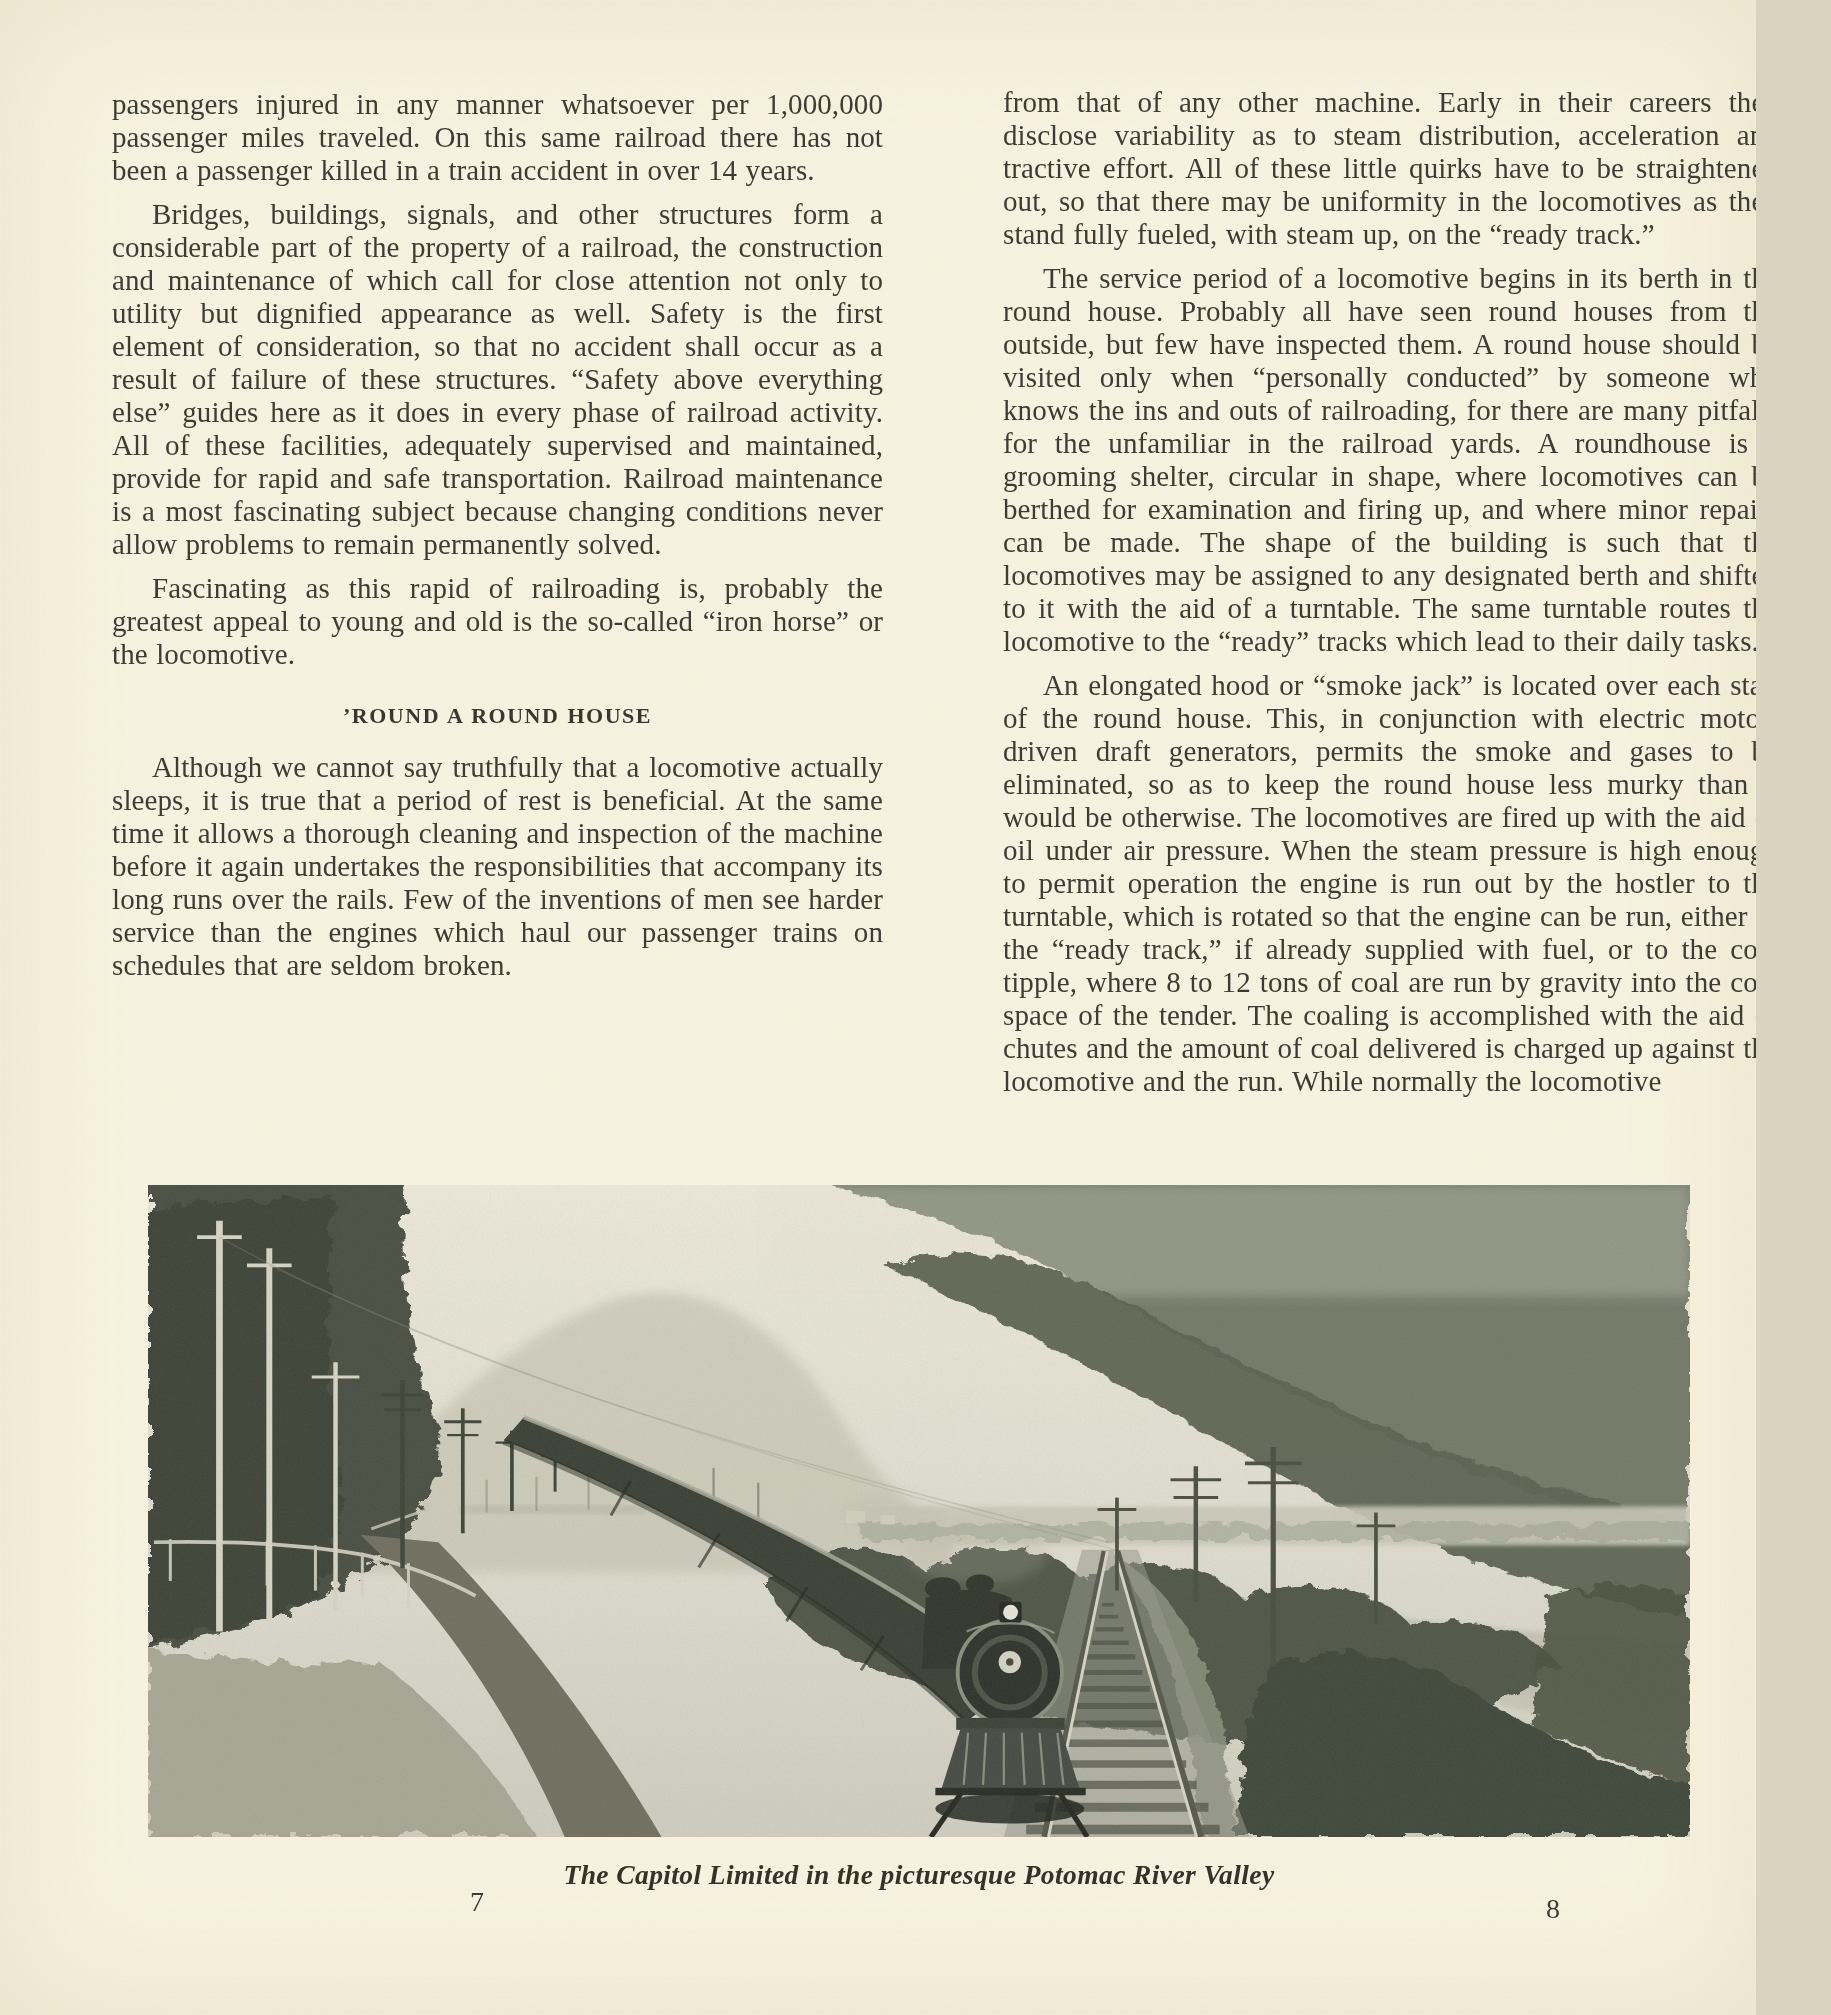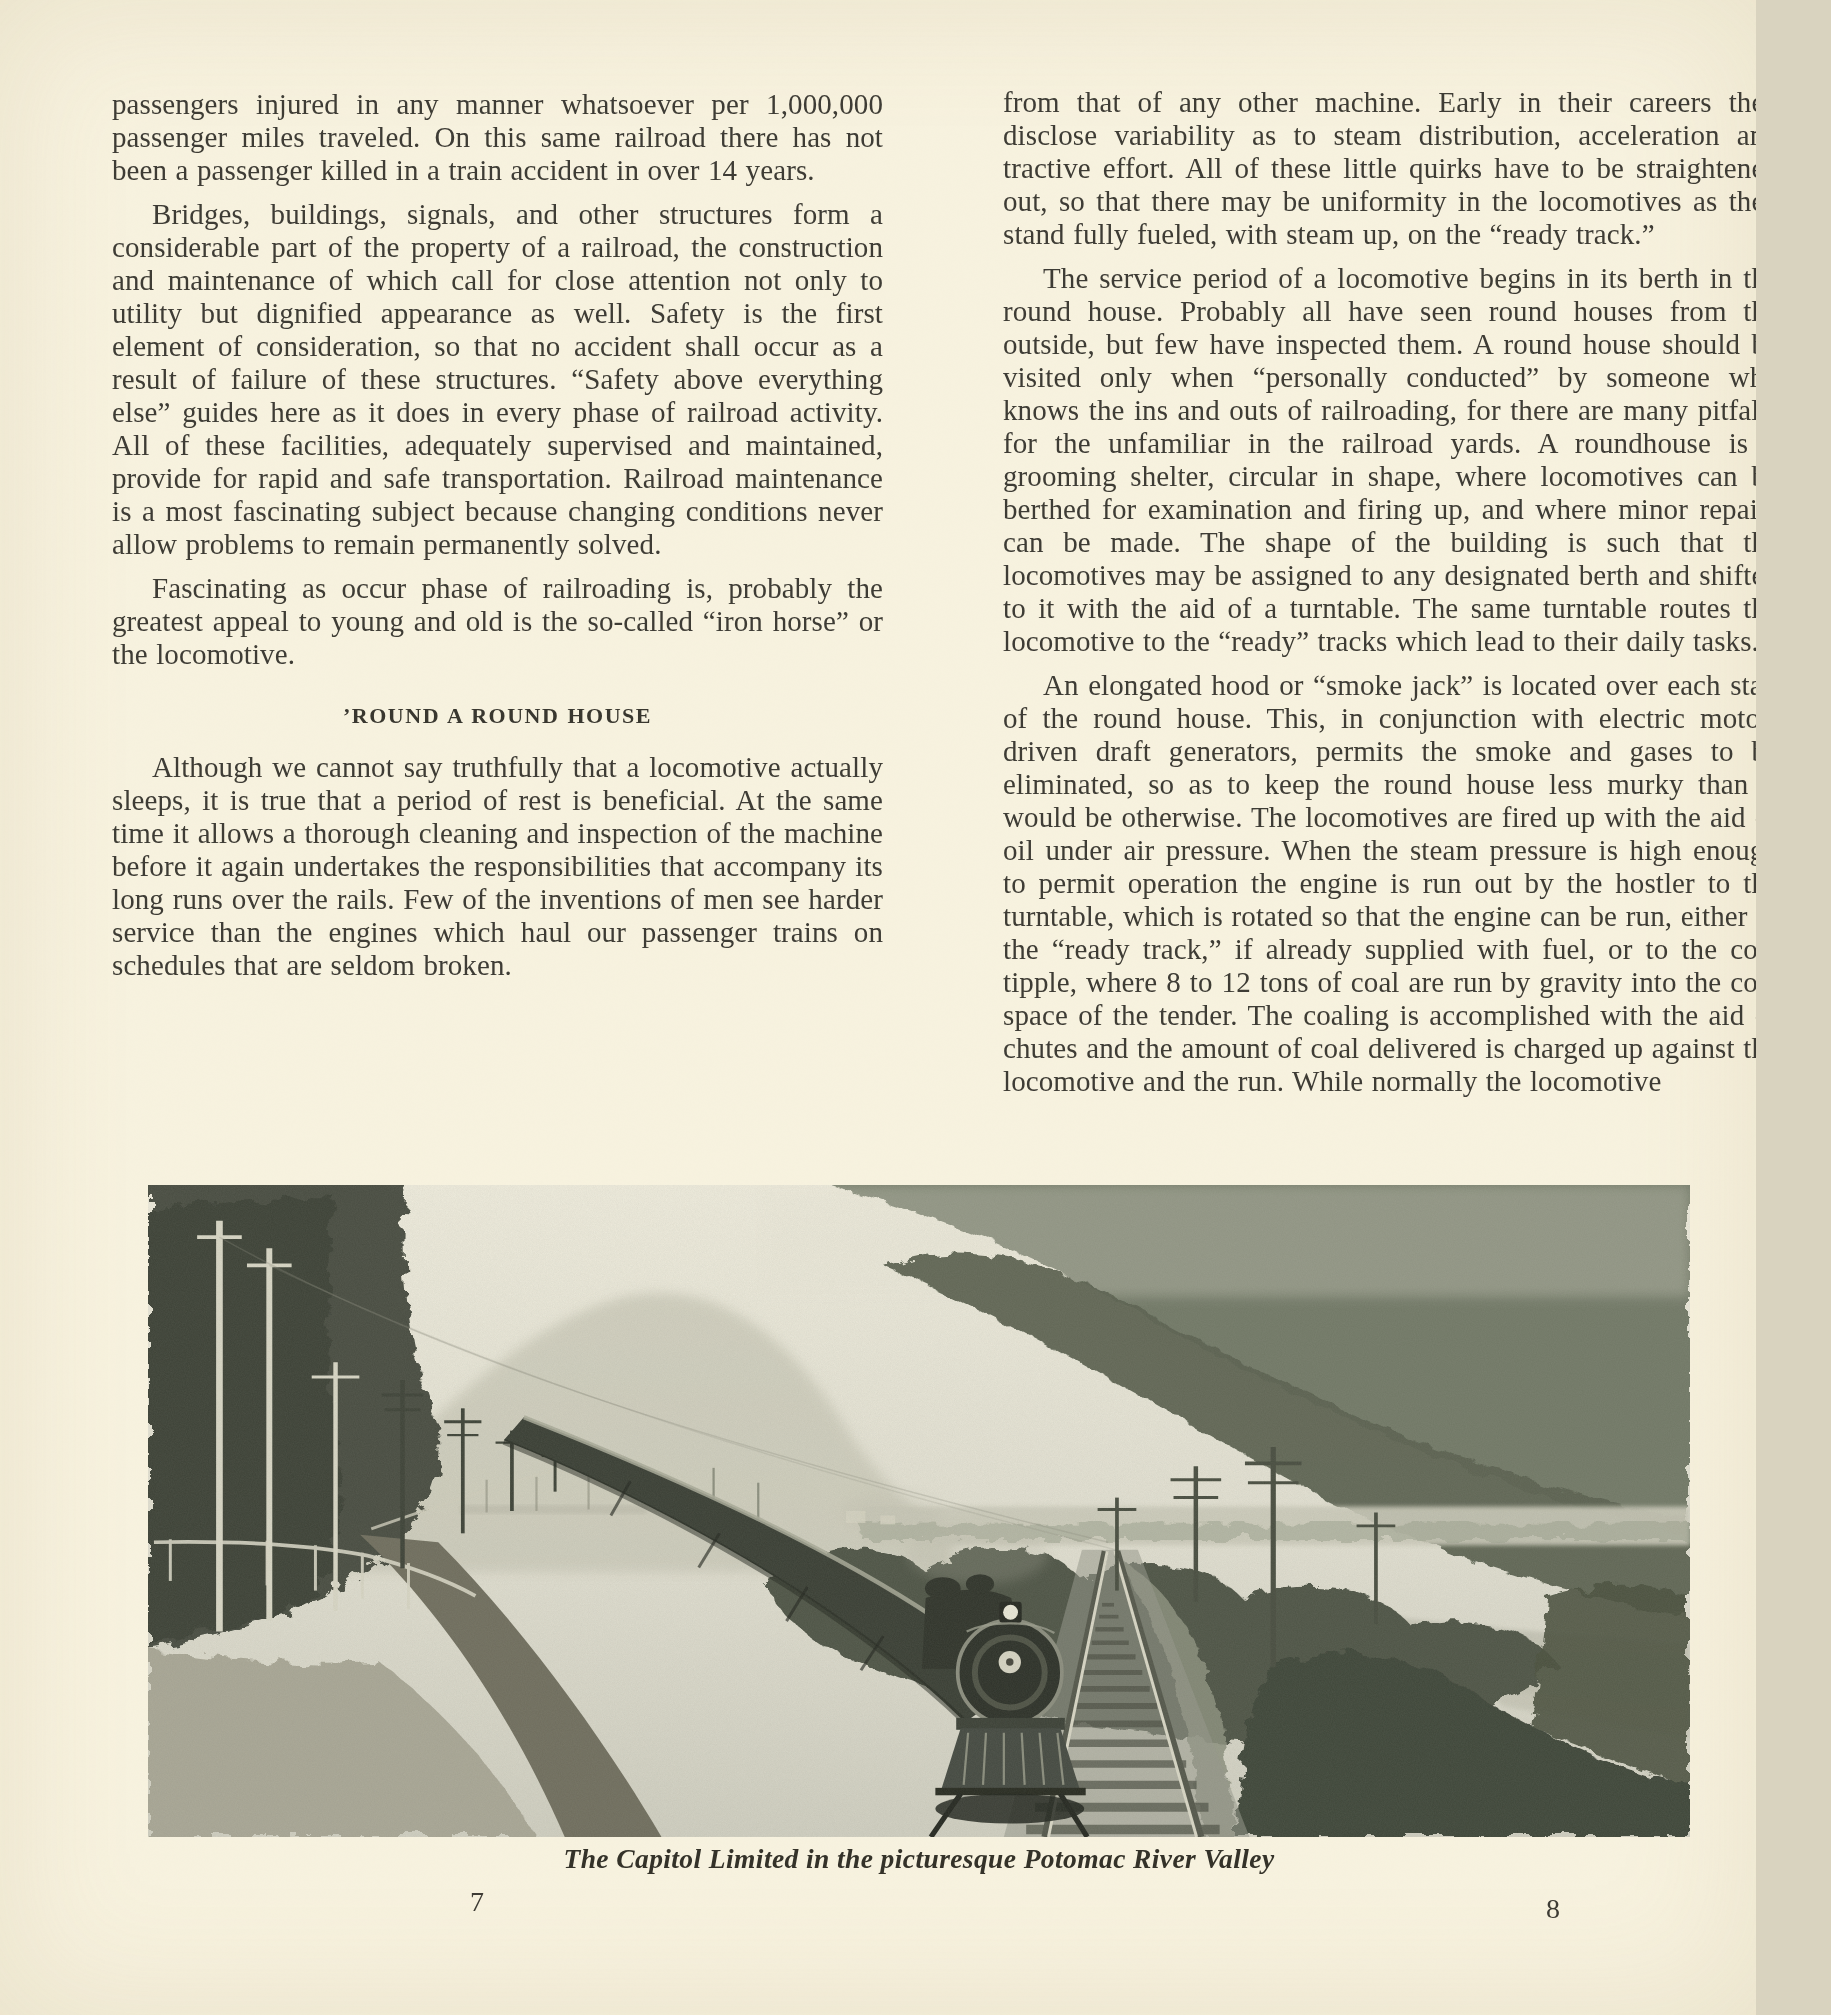--- a/index.html
+++ b/index.html
@@ -53,21 +53,21 @@
     position: absolute;
     left: 148px;
     top: 1185px;
     width: 1542px;
     margin: 0;
     z-index: 2;
   }
   figure.photo svg.photo-art { display: block; width: 1542px; height: 652px; }
 
   figcaption {
-    margin-top: 6px;
+    margin-top: 22px;
     text-align: center;
     font-size: 27.5px;
     font-weight: bold;
     font-style: italic;
     letter-spacing: 0.4px;
     color: #343229;
   }
 
   .pagenum {
     position: absolute;
@@ -87,21 +87,21 @@
     <filter id="pgrain" x="0" y="0" width="100%" height="100%">
       <feTurbulence type="fractalNoise" baseFrequency="0.55" numOctaves="2" seed="8"></feTurbulence>
       <feColorMatrix type="matrix" values="0 0 0 0 0.72  0 0 0 0 0.64  0 0 0 0 0.45  0 0 0 0.055 0"></feColorMatrix>
     </filter>
     <rect width="2461" height="2707" filter="url(#pgrain)"></rect>
   </svg>
 
   <section class="col col-left">
     <p class="noindent">passengers injured in any manner whatsoever per 1,000,000 passenger miles traveled.  On this same railroad there has not been a passenger killed in a train accident in over 14 years.</p>
     <p>Bridges, buildings, signals, and other structures form a considerable part of the property of a railroad, the construction and maintenance of which call for close attention not only to utility but dignified appearance as well.  Safety is the first element of consideration, so that no accident shall occur as a result of failure of these structures.  “Safety above everything else” guides here as it does in every phase of railroad activity.  All of these facilities, adequately supervised and maintained, provide for rapid and safe transportation.  Railroad maintenance is a most fascinating subject because changing conditions never allow problems to remain permanently solved.</p>
-    <p>Fascinating as occur phase of railroading is, probably the greatest appeal to young and old is the so-called “iron horse” or the locomotive.</p>
+    <p>Fascinating as this rapid of railroading is, probably the greatest appeal to young and old is the so-called “iron horse” or the locomotive.</p>
     <h2 class="section-heading">’ROUND A ROUND HOUSE</h2>
     <p>Although we cannot say truthfully that a locomotive actually sleeps, it is true that a period of rest is beneficial. At the same time it allows a thorough cleaning and inspection of the machine before it again undertakes the responsibilities that accompany its long runs over the rails.  Few of the inventions of men see harder service than the engines which haul our passenger trains on schedules that are seldom broken.</p>
   </section>
 
   <section class="col col-right">
     <p class="noindent">from that of any other machine.  Early in their careers they disclose variability as to steam distribution, acceleration and tractive effort.  All of these little quirks have to be straightened out, so that there may be uniformity in the locomotives as they stand fully fueled, with steam up, on the “ready track.”</p>
     <p>The service period of a locomotive begins in its berth in the round house.  Probably all have seen round houses from the outside, but few have inspected them.  A round house should be visited only when “personally conducted” by someone who knows the ins and outs of railroading, for there are many pitfalls for the unfamiliar in the railroad yards. A roundhouse is a grooming shelter, circular in shape, where locomotives can be berthed for examination and firing up, and where minor repairs can be made.  The shape of the building is such that the locomotives may be assigned to any designated berth and shifted to it with the aid of a turntable. The same turntable routes the locomotive to the “ready” tracks which lead to their daily tasks.</p>
     <p>An elongated hood or “smoke jack” is located over each stall of the round house.  This, in conjunction with electric motor-driven draft generators, permits the smoke and gases to be eliminated, so as to keep the round house less murky than it would be otherwise.  The locomotives are fired up with the aid of oil under air pressure.  When the steam pressure is high enough to permit operation the engine is run out by the hostler to the turntable, which is rotated so that the engine can be run, either to the “ready track,” if already supplied with fuel, or to the coal tipple, where 8 to 12 tons of coal are run by gravity into the coal space of the tender.  The coaling is accomplished with the aid of chutes and the amount of coal delivered is charged up against the locomotive and the run.  While normally the locomotive</p>
   </section>
 

